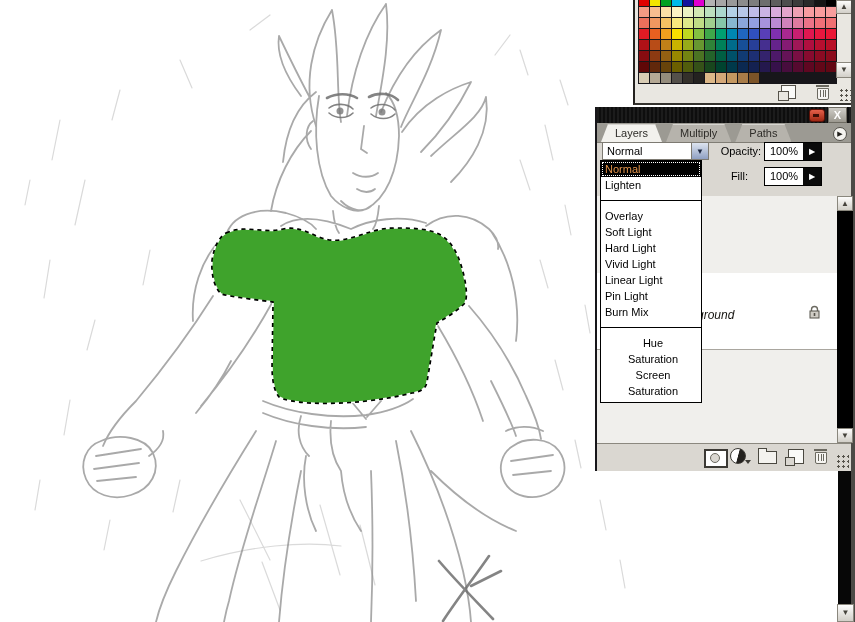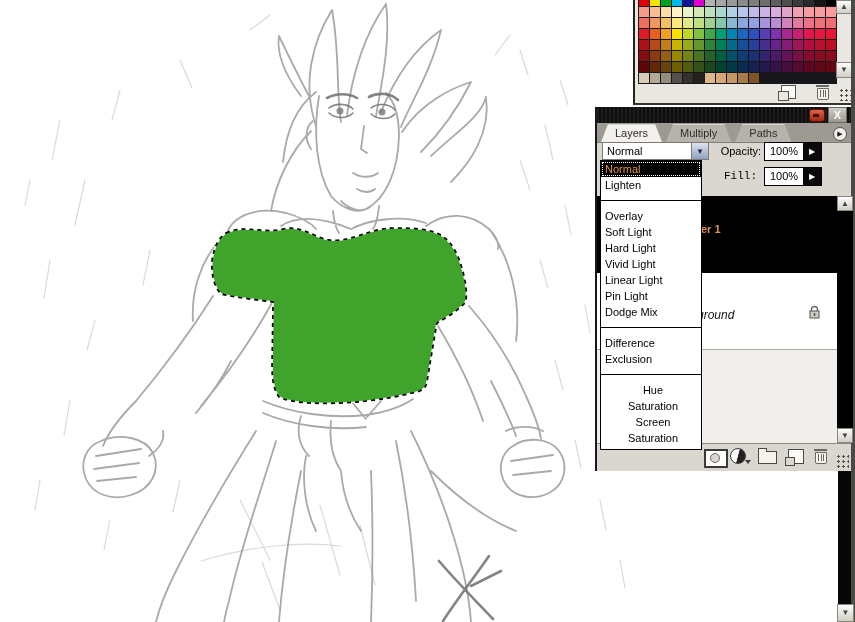--- a/index.html
+++ b/index.html
@@ -60,21 +60,21 @@
        background:#f4f3ef;border:1px solid #52504a;font-size:7px;color:#21201c;
        display:flex;align-items:center;justify-content:center;box-sizing:border-box;}
   #lp-controls{left:0;top:35px;right:0;height:54px;}
   #blend-combo{left:5px;top:0;width:107px;height:18px;display:flex;border:1px solid #7d7a72;box-sizing:border-box;}
   #blend-combo .field{flex:1;background:#fff;font-size:11px;line-height:16px;padding-left:4px;color:#000;}
   #blend-combo .btn{width:17px;background:linear-gradient(#dde4ef,#8fa0c4);
        border-left:1px solid #7d7a72;display:flex;align-items:center;justify-content:center;
        font-size:8px;color:#1c2740;box-sizing:border-box;}
   .ctl-label{position:absolute;width:52px;text-align:right;font-size:11px;color:#000;}
   #opacity-label{left:112px;top:3px;}
-  #fill-label{left:108px;top:28px;font-family:Liberation Mono, monospace;}
+  #fill-label{left:99px;top:28px;}
   .val-ctl{position:absolute;left:167px;width:58px;height:19px;border:1px solid #000;
        background:#000;display:flex;box-sizing:border-box;}
   #opacity-ctl{top:0;}
   #fill-ctl{top:25px;}
   .val-ctl .val{width:38px;background:#fff;font-size:11px;line-height:17px;text-align:center;color:#000;}
   .val-ctl .spin{flex:1;background:#0a0a0a;color:#fff;font-size:8px;
        display:flex;align-items:center;justify-content:center;}
   #lp-list{left:0;top:89px;width:240px;height:247px;background:#f0efec;}
   #row-layer1{left:0;top:0;width:240px;height:77px;background:#000;}
   #row-layer1 .lname{position:absolute;left:104px;top:27px;font-size:11px;font-weight:bold;color:#e0924a;}
@@ -367,23 +367,20 @@
     <div id="fill-label" class="ctl-label">Fill:</div>
     <div id="fill-ctl" class="val-ctl">
       <div class="val">100%</div>
       <div class="spin">
           <span>▶</span>
         </div>
     </div>
   </div>
 
   <div id="lp-list" class="abs">
-    <div id="row-layer1" class="abs">
-      <span class="lname">er 1</span>
-    </div>
     <div id="row-background" class="abs">
       <span class="lname">ground</span>
       <svg id="lock-icon" width="13" height="15" viewBox="0 0 13 15">
         <path d="M3.5,6 V4.5 a3,3 0 0 1 6,0 V6" fill="none" stroke="#6b6960" stroke-width="1.4"></path>
         <rect x="2" y="6" width="9" height="7" fill="#cfccc5" stroke="#55524a" stroke-width="1"></rect>
         <rect x="5.7" y="8" width="1.6" height="3" fill="#55524a"></rect>
       </svg>
     </div>
   </div>
   <div id="lp-scroll" class="abs">
@@ -417,25 +414,21 @@
       <div class="bd-item selected" style="color: rgb(224, 146, 74);">Normal</div>
       <div class="bd-item">Lighten</div>
     </div>
     <div class="bd-group">
       <div class="bd-item">Overlay</div>
       <div class="bd-item">Soft Light</div>
       <div class="bd-item">Hard Light</div>
       <div class="bd-item">Vivid Light</div>
       <div class="bd-item">Linear Light</div>
       <div class="bd-item">Pin Light</div>
-      <div class="bd-item">Dodge Mix</div>
-    </div>
-    <div class="bd-group">
-      <div class="bd-item">Difference</div>
-      <div class="bd-item">Exclusion</div>
+      <div class="bd-item">Burn Mix</div>
     </div>
     <div class="bd-group">
       <div class="bd-item">Hue</div>
       <div class="bd-item">Saturation</div>
       <div class="bd-item">Screen</div>
       <div class="bd-item">Saturation</div>
     </div>
   </div>
 
 <div id="edge-strip" class="abs"></div>

